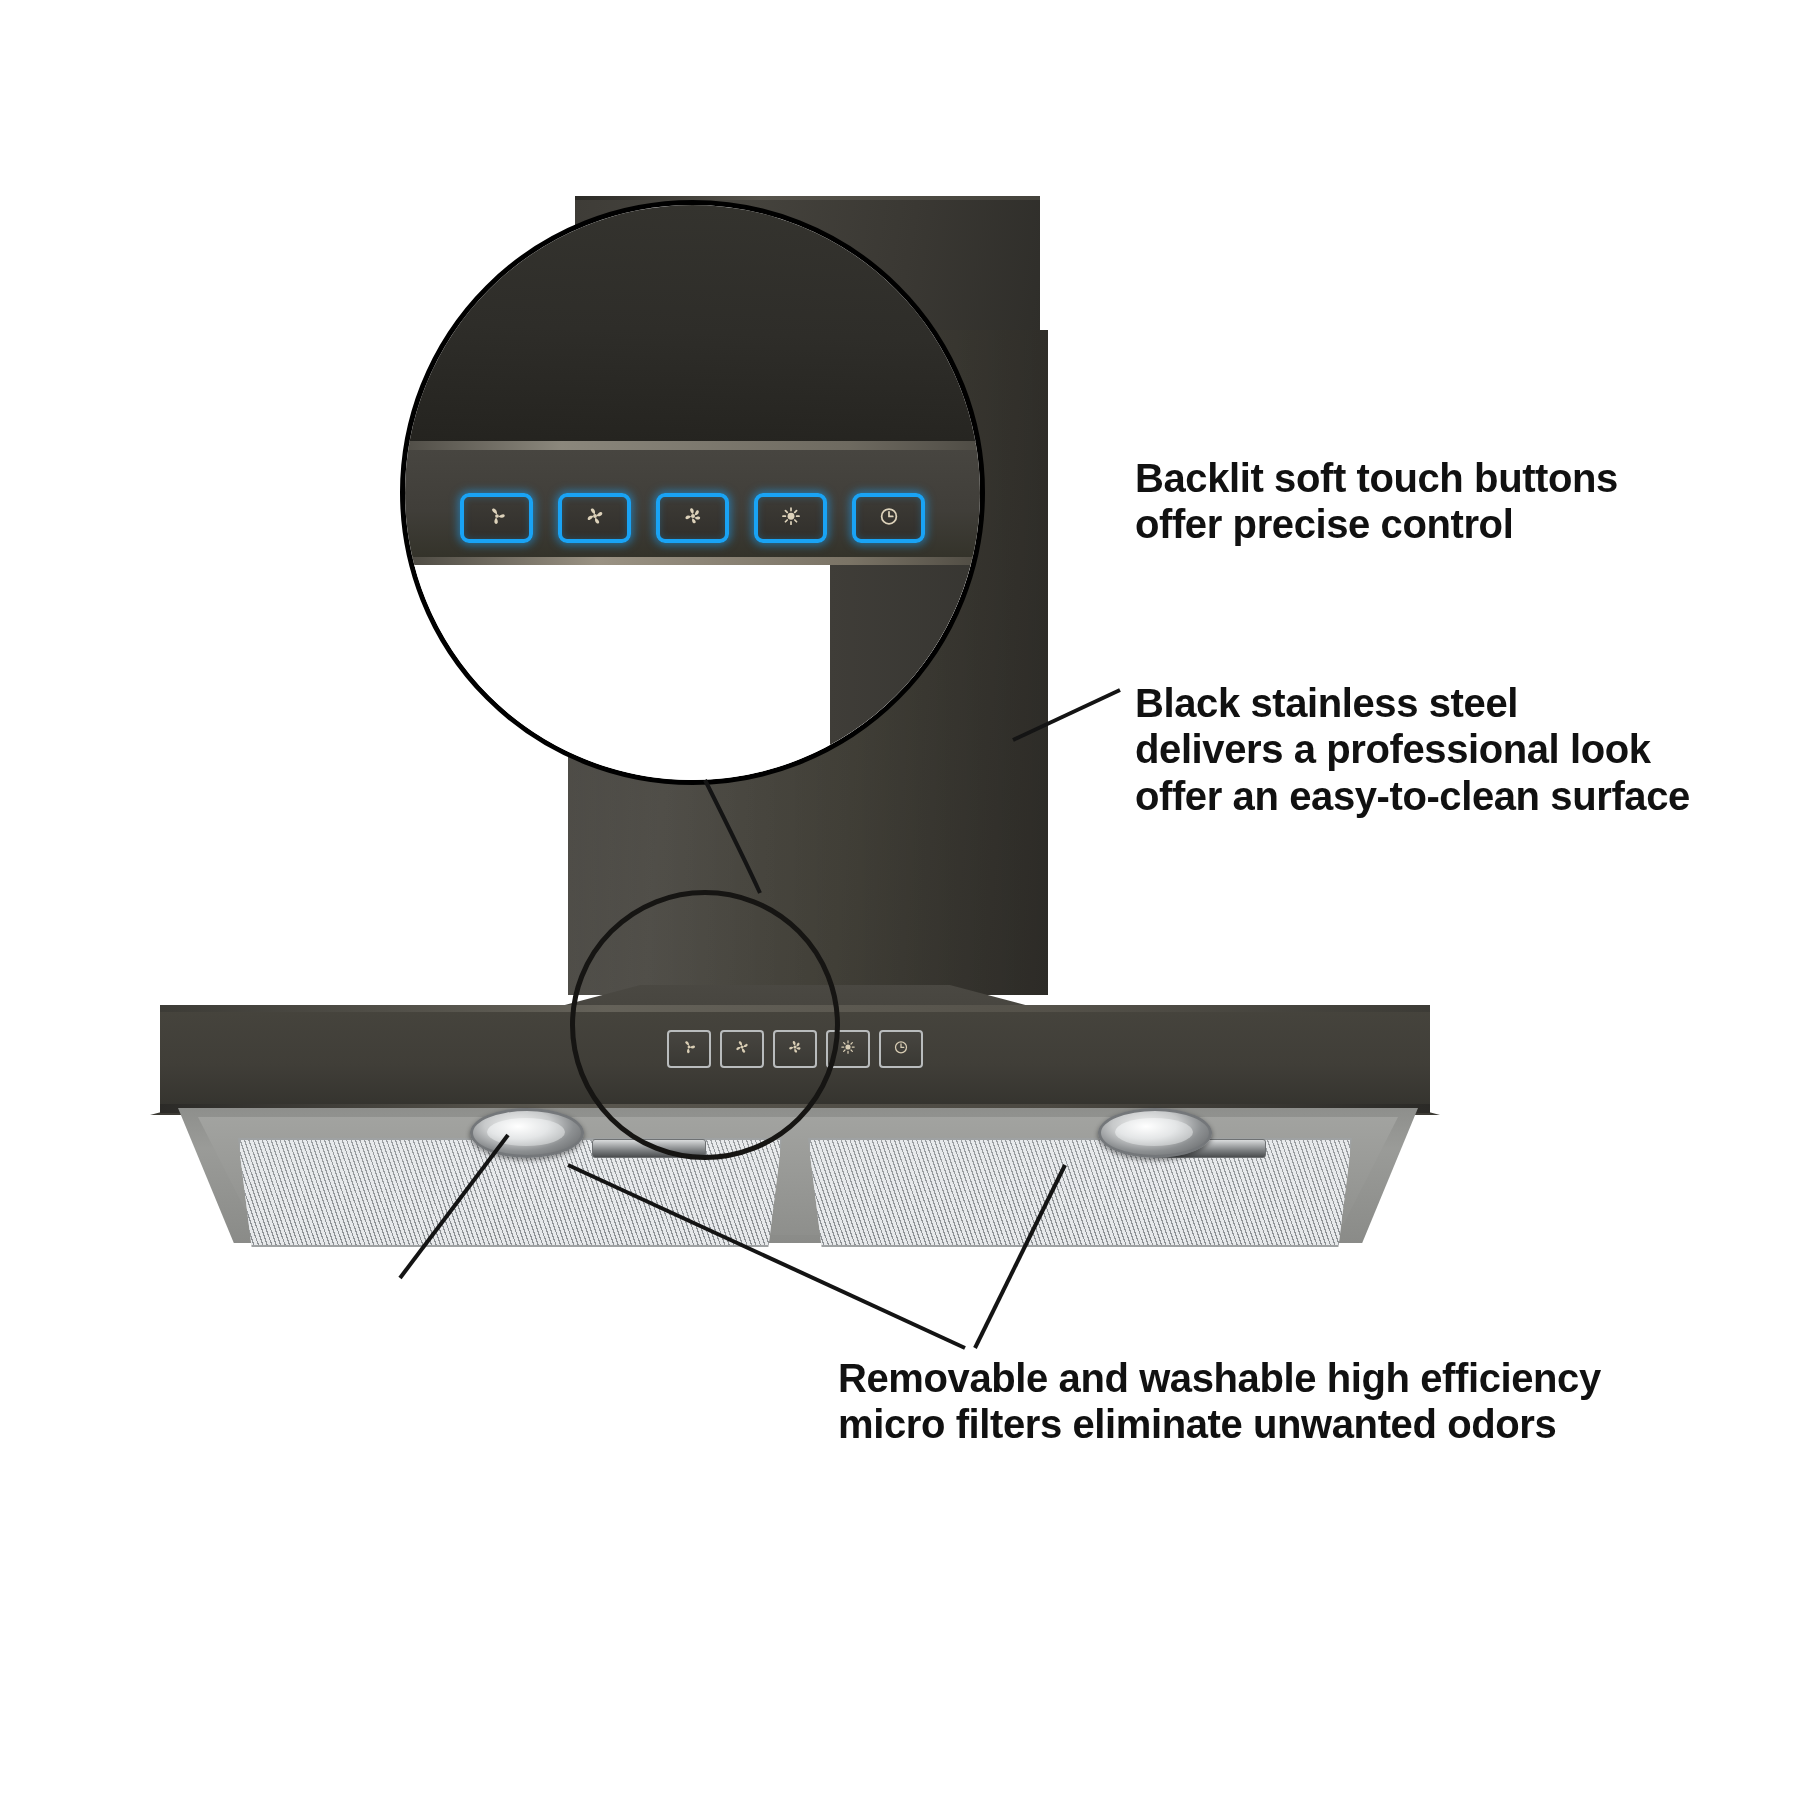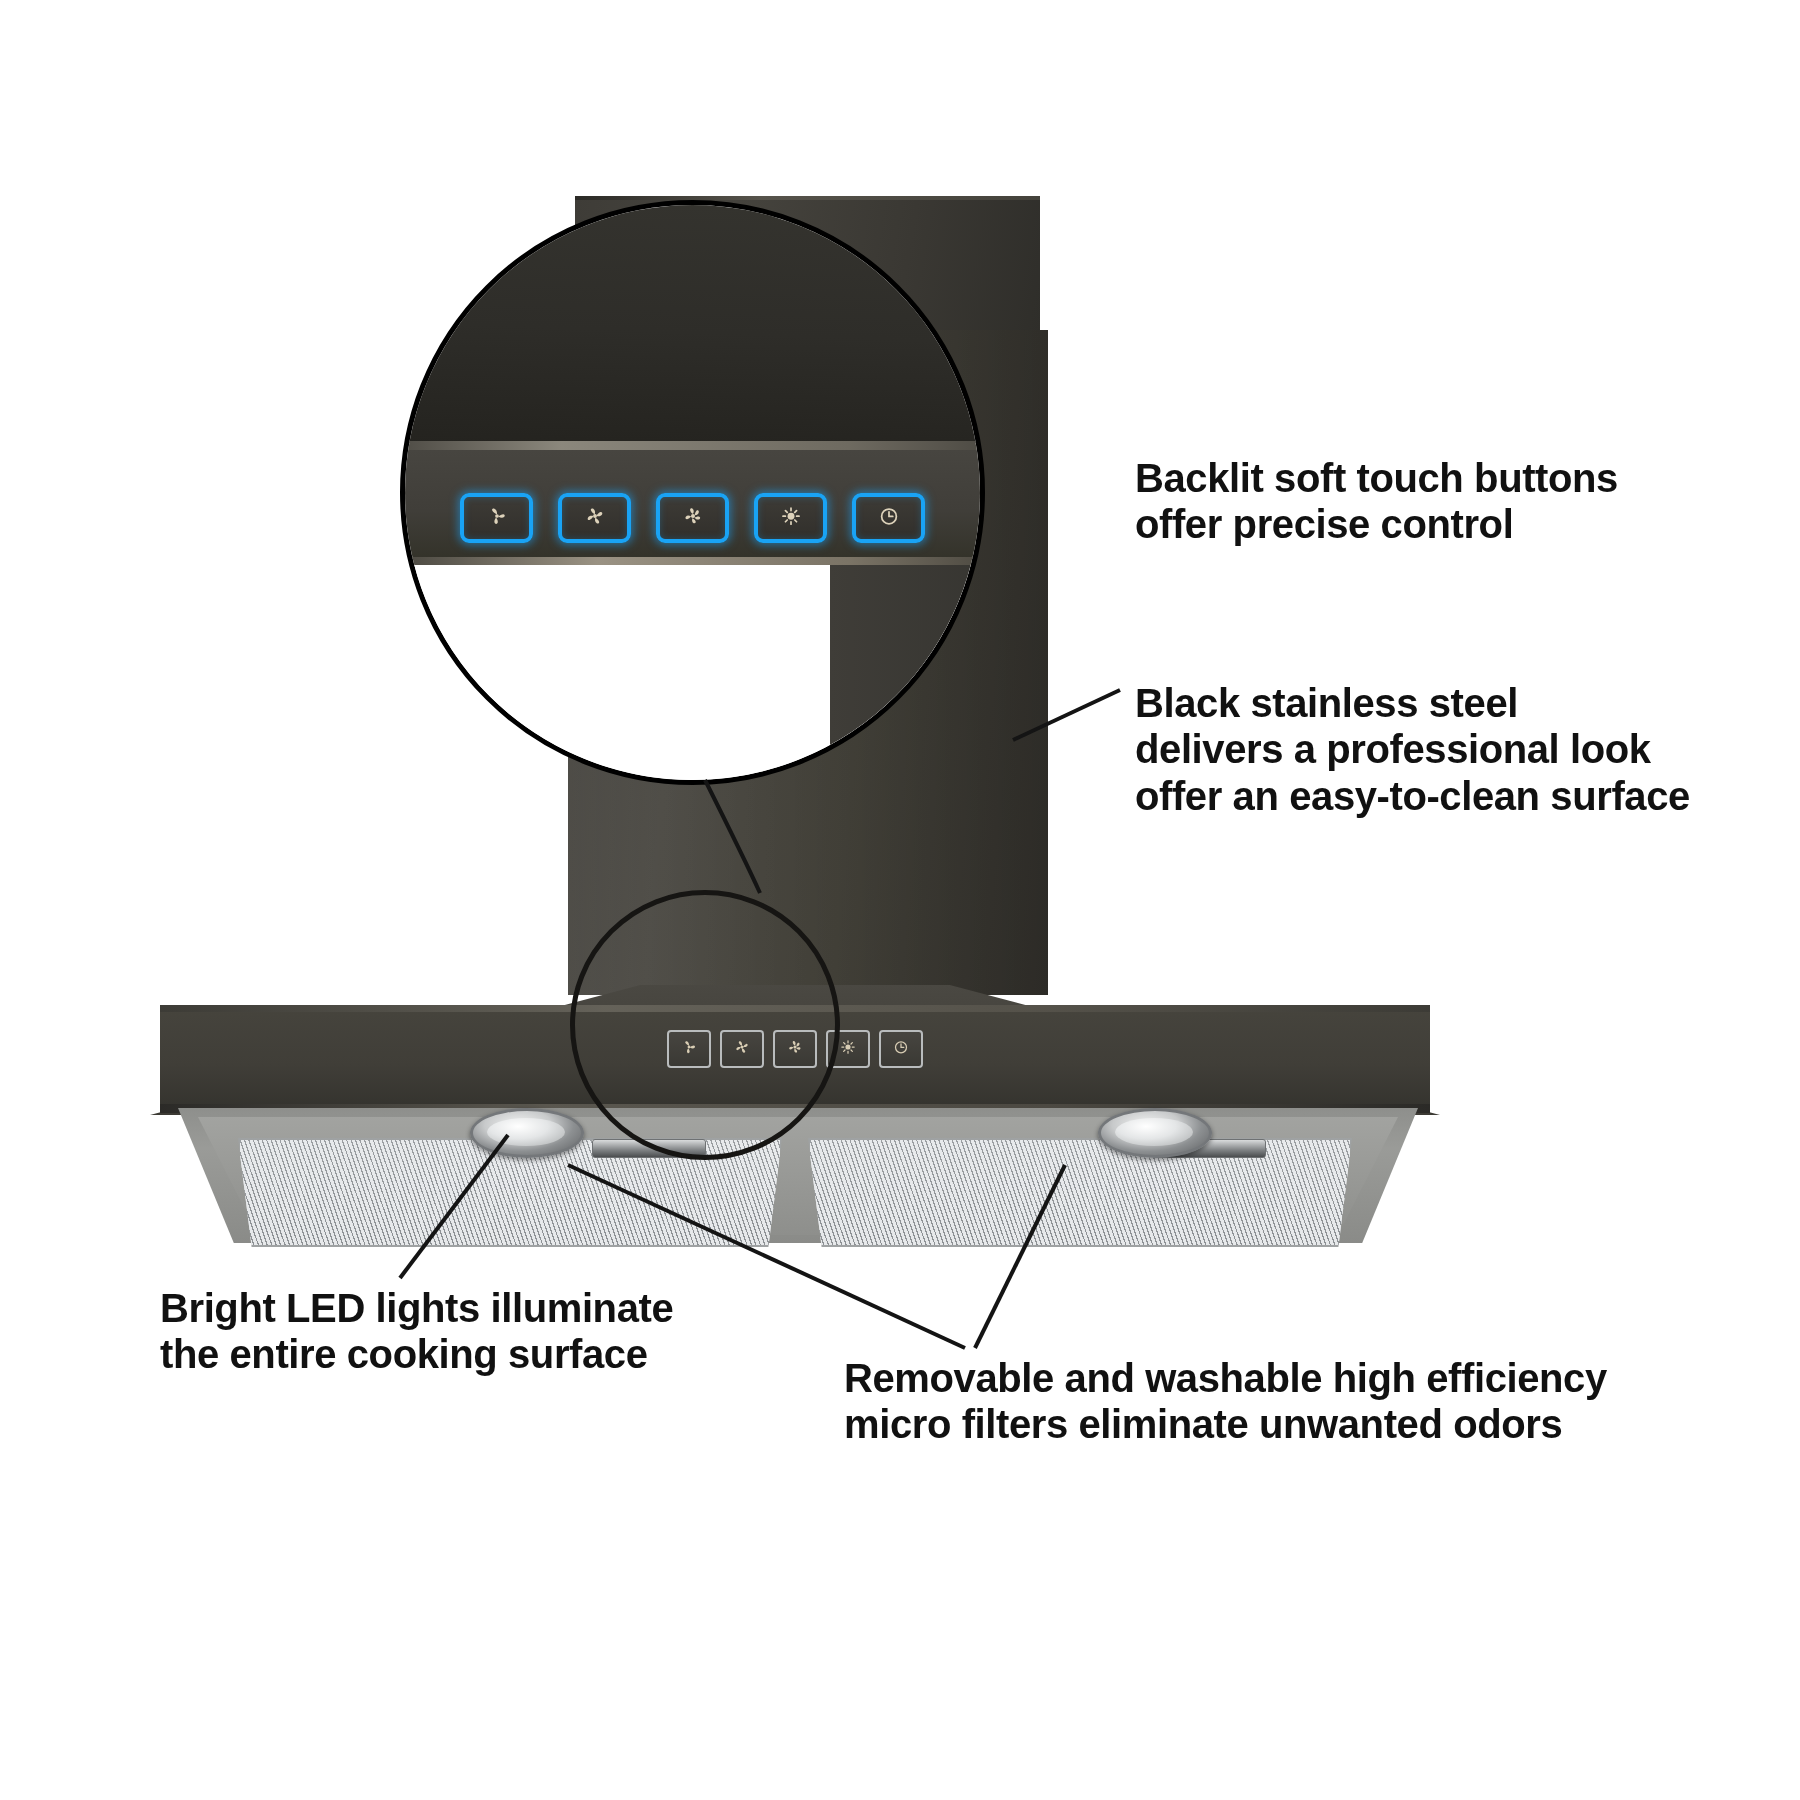--- a/index.html
+++ b/index.html
@@ -157,21 +157,21 @@
     color:#111111;
     font-weight:bold;
     font-size:40px;
     line-height:1.16;
     letter-spacing:-0.4px;
     white-space:pre-line;
   }
   #callout-buttons{left:1135px;top:455px;}
   #callout-steel{left:1135px;top:680px;}
   #callout-led{left:160px;top:1285px;}
-  #callout-filters{left:838px;top:1355px;margin-left:6px;}
+  #callout-filters{left:838px;top:1355px;}
 </style>
 </head>
 <body>
 
 <div id="stage">
 
   <div class="art">
 
     <div class="chimney-top-edge"></div>
     <div class="chimney-top"></div>
@@ -326,19 +326,17 @@
     <line x1="1065" y1="1165" x2="975" y2="1348" stroke="#141414" stroke-width="4"></line>
   </svg>
 
   <div class="callout" id="callout-buttons">Backlit soft touch buttons
 offer precise control</div>
 
   <div class="callout" id="callout-steel">Black stainless steel
 delivers a professional look
 offer an easy-to-clean surface</div>
 
-  <div class="callout" id="callout-led">Bright LED lights illuminate
-the entire cooking surface</div>
 
   <div class="callout" id="callout-filters">Removable and washable high efficiency
 micro filters eliminate unwanted odors</div>
 
 </div>
 
 </body></html>

